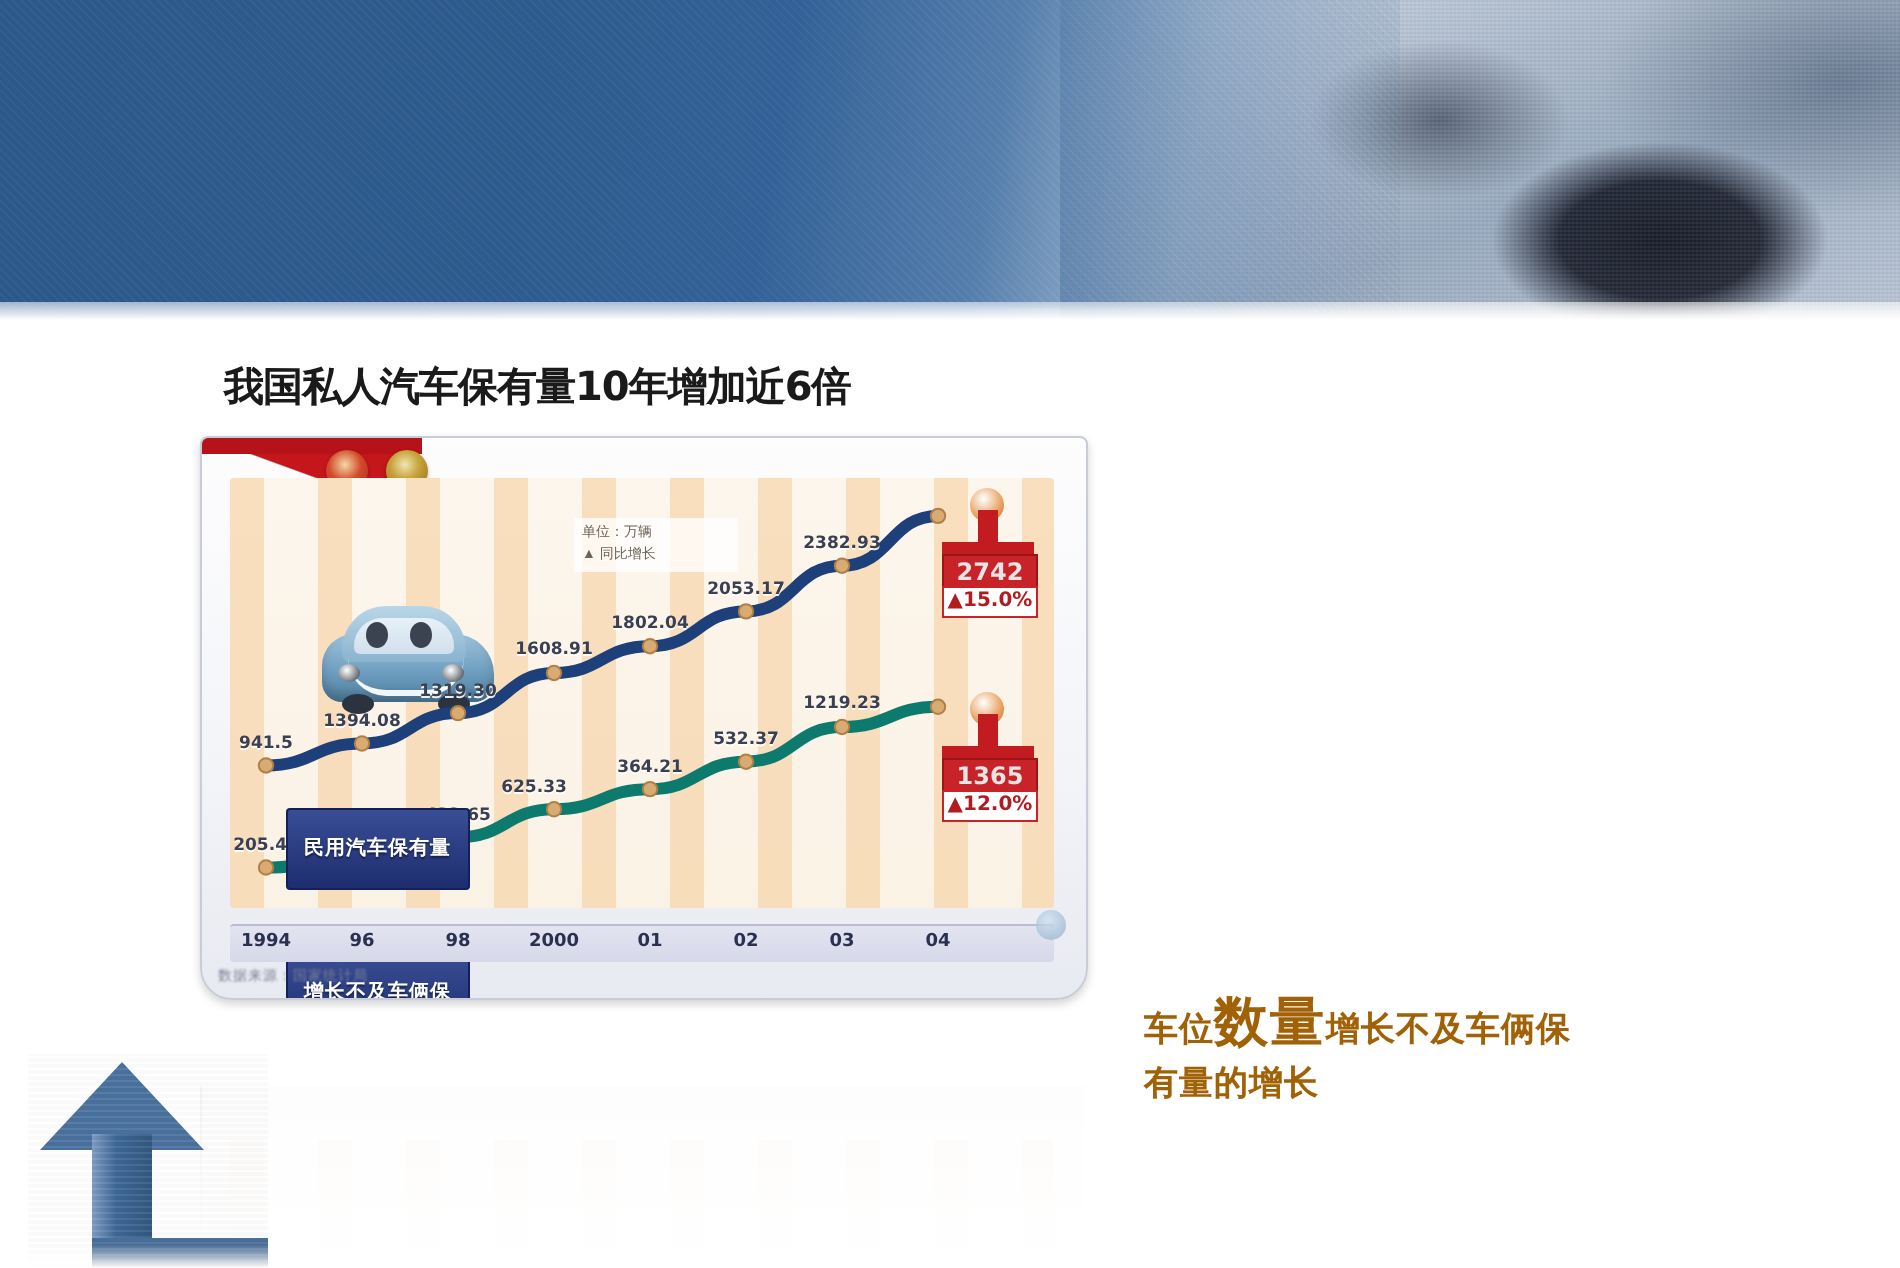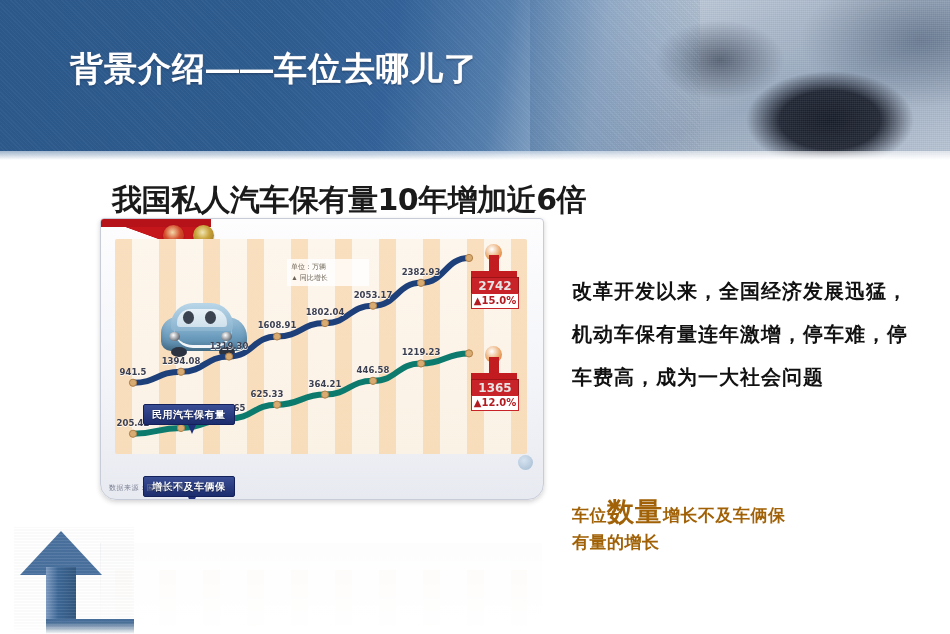--- a/index.html
+++ b/index.html
@@ -30,21 +30,21 @@
   .hdr-bottomline{position:absolute;left:0;bottom:0;width:950px;height:9px;
      background:linear-gradient(180deg,rgba(255,255,255,.55),#ffffff);}
   .hdr-underline{position:absolute;left:0;bottom:6px;width:700px;height:3px;
      background:linear-gradient(90deg,#2e5a8d 0%,#4d7aae 60%,rgba(190,205,225,0) 100%);opacity:.8;}
   .title{position:absolute;left:70px;top:47px;font-size:33px;font-weight:bold;color:#ffffff;
      letter-spacing:1px;white-space:nowrap;
      text-shadow:0 1px 2px rgba(10,30,60,.55), 0 0 1px rgba(255,255,255,.7);}
 
   
   .chartwrap{position:absolute;left:100px;top:180px;width:455px;height:355px;}
-  .chart-title{position:absolute;left:12px;top:0;font-size:30px;font-weight:bold;color:#1a1a1a;
+  .chart-title{position:absolute;left:12px;top:0;font-size:20px;font-weight:bold;color:#1a1a1a;
      letter-spacing:-.5px;white-space:nowrap;font-family:"DejaVu Sans",sans-serif;
      text-shadow:0 1px 0 rgba(255,255,255,.6);}
   .chart-box{position:absolute;left:0;top:38px;width:442px;height:280px;
      background:linear-gradient(180deg,#fdfdfe 0%,#f4f5f9 55%,#e8eaf1 100%);
      border:1px solid #c8ccd8;border-radius:4px 4px 16px 16px;
      box-shadow:0 2px 5px rgba(0,0,0,.18);overflow:hidden;}
   .redcorner{position:absolute;left:0;top:0;width:108px;height:34px;
      background:linear-gradient(200deg,#c5161c 0%,#c5161c 52%,rgba(197,22,28,0) 53%);}
   .redcorner:after{content:"";position:absolute;left:0;top:0;width:110px;height:8px;background:#b5121a;}
   .plot{position:absolute;left:14px;top:20px;width:412px;height:215px;
@@ -86,21 +86,21 @@
      background:radial-gradient(circle at 40% 35%,#ffffff,#2b3340);}
   .car-lamp.l1{left:8px;}
   .car-lamp.l2{left:60px;}
   .car-wheel{position:absolute;bottom:0;width:16px;height:10px;border-radius:50%;background:#2b3340;}
   .car-wheel.w1{left:10px;}
   .car-wheel.w2{left:58px;}
 
   .unitbox{position:absolute;left:172px;top:20px;width:74px;padding:3px 4px;
      background:rgba(255,255,255,.78);font-size:7px;color:#6d6457;line-height:1.5;filter:blur(.25px);}
 
-  .badge{position:absolute;height:15px;line-height:15px;padding:2px 8px;font-size:10px;font-weight:bold;
+  .badge{position:absolute;height:15px;line-height:15px;padding:12px 8px;font-size:10px;font-weight:bold;
      color:#ffffff;background:linear-gradient(180deg,#3a4e95,#1d2d6e);border:1px solid #13205a;
      border-radius:2px;white-space:nowrap;letter-spacing:.5px;
      text-shadow:0 1px 1px rgba(0,0,0,.5);filter:blur(.18px);}
   .badge.b1{left:28px;top:165px;}
   .badge.b2{left:28px;top:237px;}
   .ptr{position:absolute;width:0;height:0;border-left:7px solid transparent;
      border-right:7px solid transparent;border-top:16px solid #21307a;}
   .ptr.p1{left:70px;top:179px;}
   .ptr.p2{left:70px;top:251px;}
 
@@ -159,21 +159,20 @@
 <body>
 
 <div class="slide">
 
   <div class="header">
     <div class="hdr-photo">
       <div class="hdr-grain"></div>
     </div>
     <div class="hdr-blue"></div>
     <div class="hdr-blue-grain"></div>
-    <div class="title">背景介绍——车位去哪儿了</div>
     <div class="hdr-underline"></div>
     <div class="hdr-bottomline"></div>
   </div>
 
   <div class="chartwrap">
     <div class="chart-title">我国私人汽车保有量10年增加近6倍</div>
 
     <div class="chart-box">
       <div class="redcorner"></div>
       <div class="emblem e1"></div>
@@ -226,21 +225,21 @@
             <div class="dlabel" style="left:114px;top:111.55886206896551px;text-align:right;">1319.30</div>
             <div class="dlabel" style="left:162px;top:91.48589310344826px;">1608.91</div>
             <div class="dlabel" style="left:210px;top:78.09998620689656px;">1802.04</div>
             <div class="dlabel" style="left:258px;top:60.69407931034482px;">2053.17</div>
             <div class="dlabel" style="left:306px;top:37.838300000000004px;text-align:center;">2382.93</div>
             <div class="dlabel" style="left:18px;top:188.76226896551725px;">205.42</div>
             <div class="dlabel" style="left:66px;top:182.9228724137931px;">289.67</div>
             <div class="dlabel" style="left:114px;top:173.6366724137931px;">423.65</div>
             <div class="dlabel" style="left:152px;top:159.6581620689655px;">625.33</div>
             <div class="dlabel" style="left:210px;top:149.5769724137931px;">364.21</div>
-            <div class="dlabel" style="left:258px;top:135.83966206896554px;">446.58</div>
+            <div class="dlabel" style="left:258px;top:135.83966206896554px;">532.37</div>
             <div class="dlabel" style="left:306px;top:118.49474827586207px;">1219.23</div>
           </div>
 
         <div class="ptr p1"></div>
         <div class="badge b1">民用汽车保有量</div>
         <div class="ptr p2"></div>
         <div class="badge b2">增长不及车俩保</div>
 
         <div class="callout" style="left:356px;top:6px;">
           <div class="knob"></div>
@@ -251,26 +250,35 @@
         </div>
         <div class="callout" style="left:356px;top:108px;">
           <div class="knob"></div>
           <div class="stem"></div>
             <div class="bar"></div>
           <div class="val">1365</div>
           <div class="pct">▲12.0%</div>
         </div>
       </div>
 
+      <div class="xaxis" id="xaxis">
+          <div class="xlab" style="left:18px;">1994</div>
+          <div class="xlab" style="left:66px;">96</div>
+          <div class="xlab" style="left:114px;">98</div>
+          <div class="xlab" style="left:162px;">2000</div>
+          <div class="xlab" style="left:210px;">01</div>
+          <div class="xlab" style="left:258px;">02</div>
+          <div class="xlab" style="left:306px;">03</div>
+          <div class="xlab" style="left:354px;">04</div>
+        </div>
       <div class="src">数据来源：国家统计局</div>
       <div class="wmark"></div>
     </div>
   </div>
 
-  <div class="bodytext">改革开发以来，全国经济发展迅猛，机动车保有量连年激增，停车难，停车费高，成为一大社会问题</div>
 
   <div class="redtext">
     <span>车位</span><span class="big">数量</span><span>增长不及车俩保</span><br>
     <span>有量的增长</span>
   </div>
 
   <div class="reflection">
     <div class="refl-inner">
 
       <div class="refl-plot"></div>

